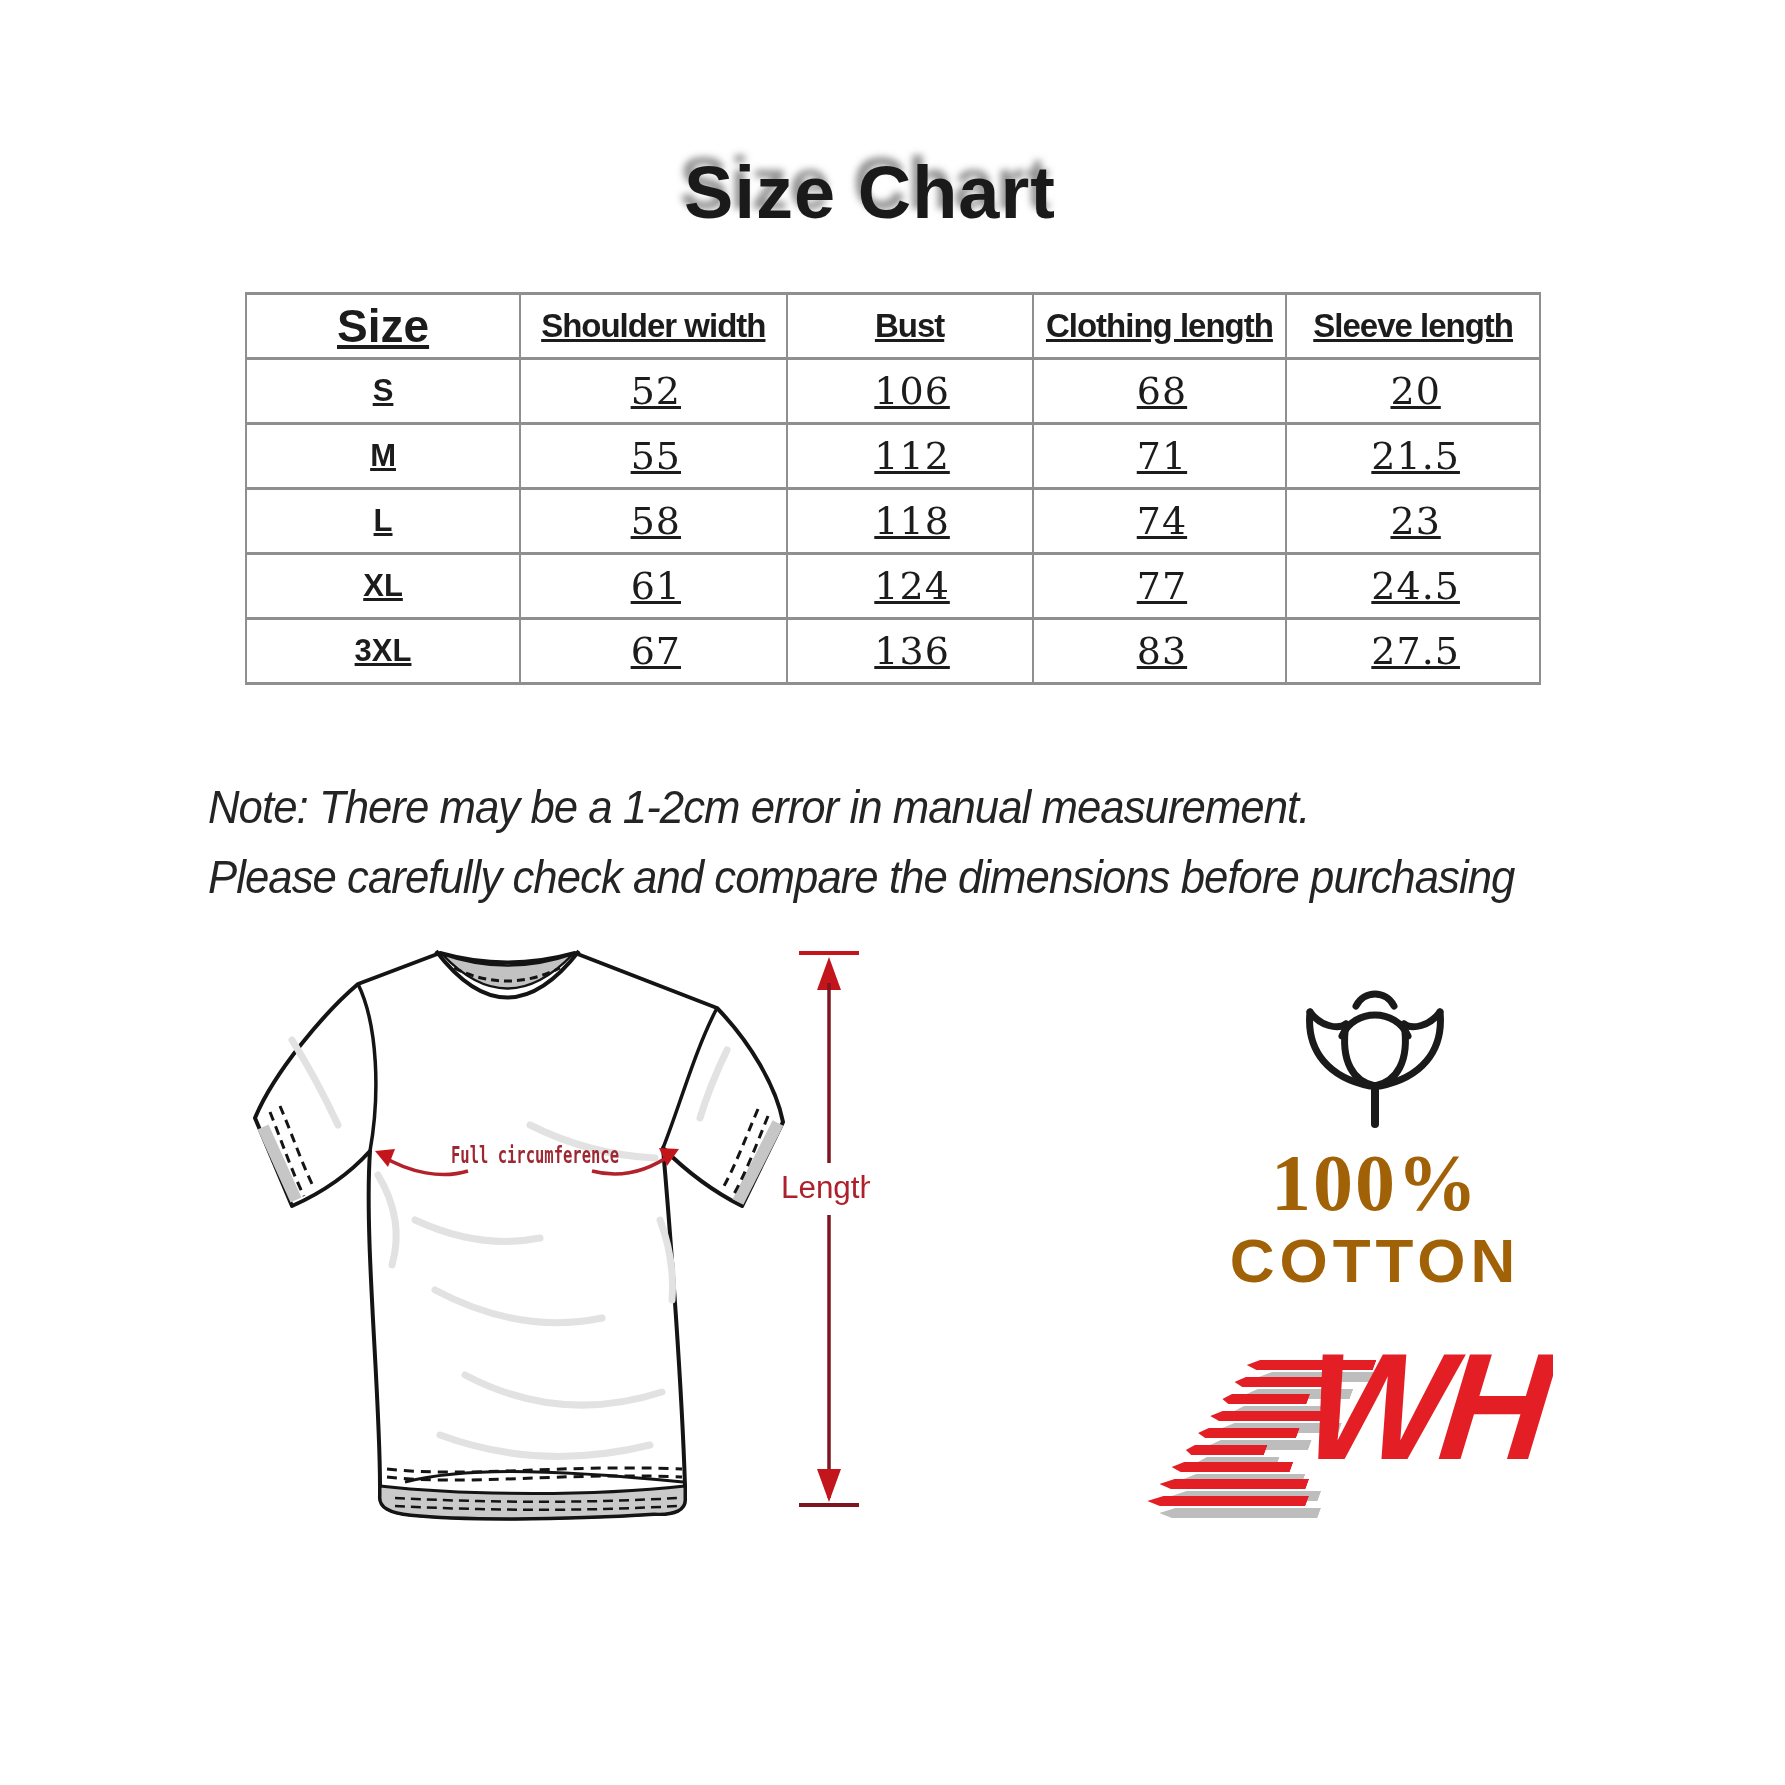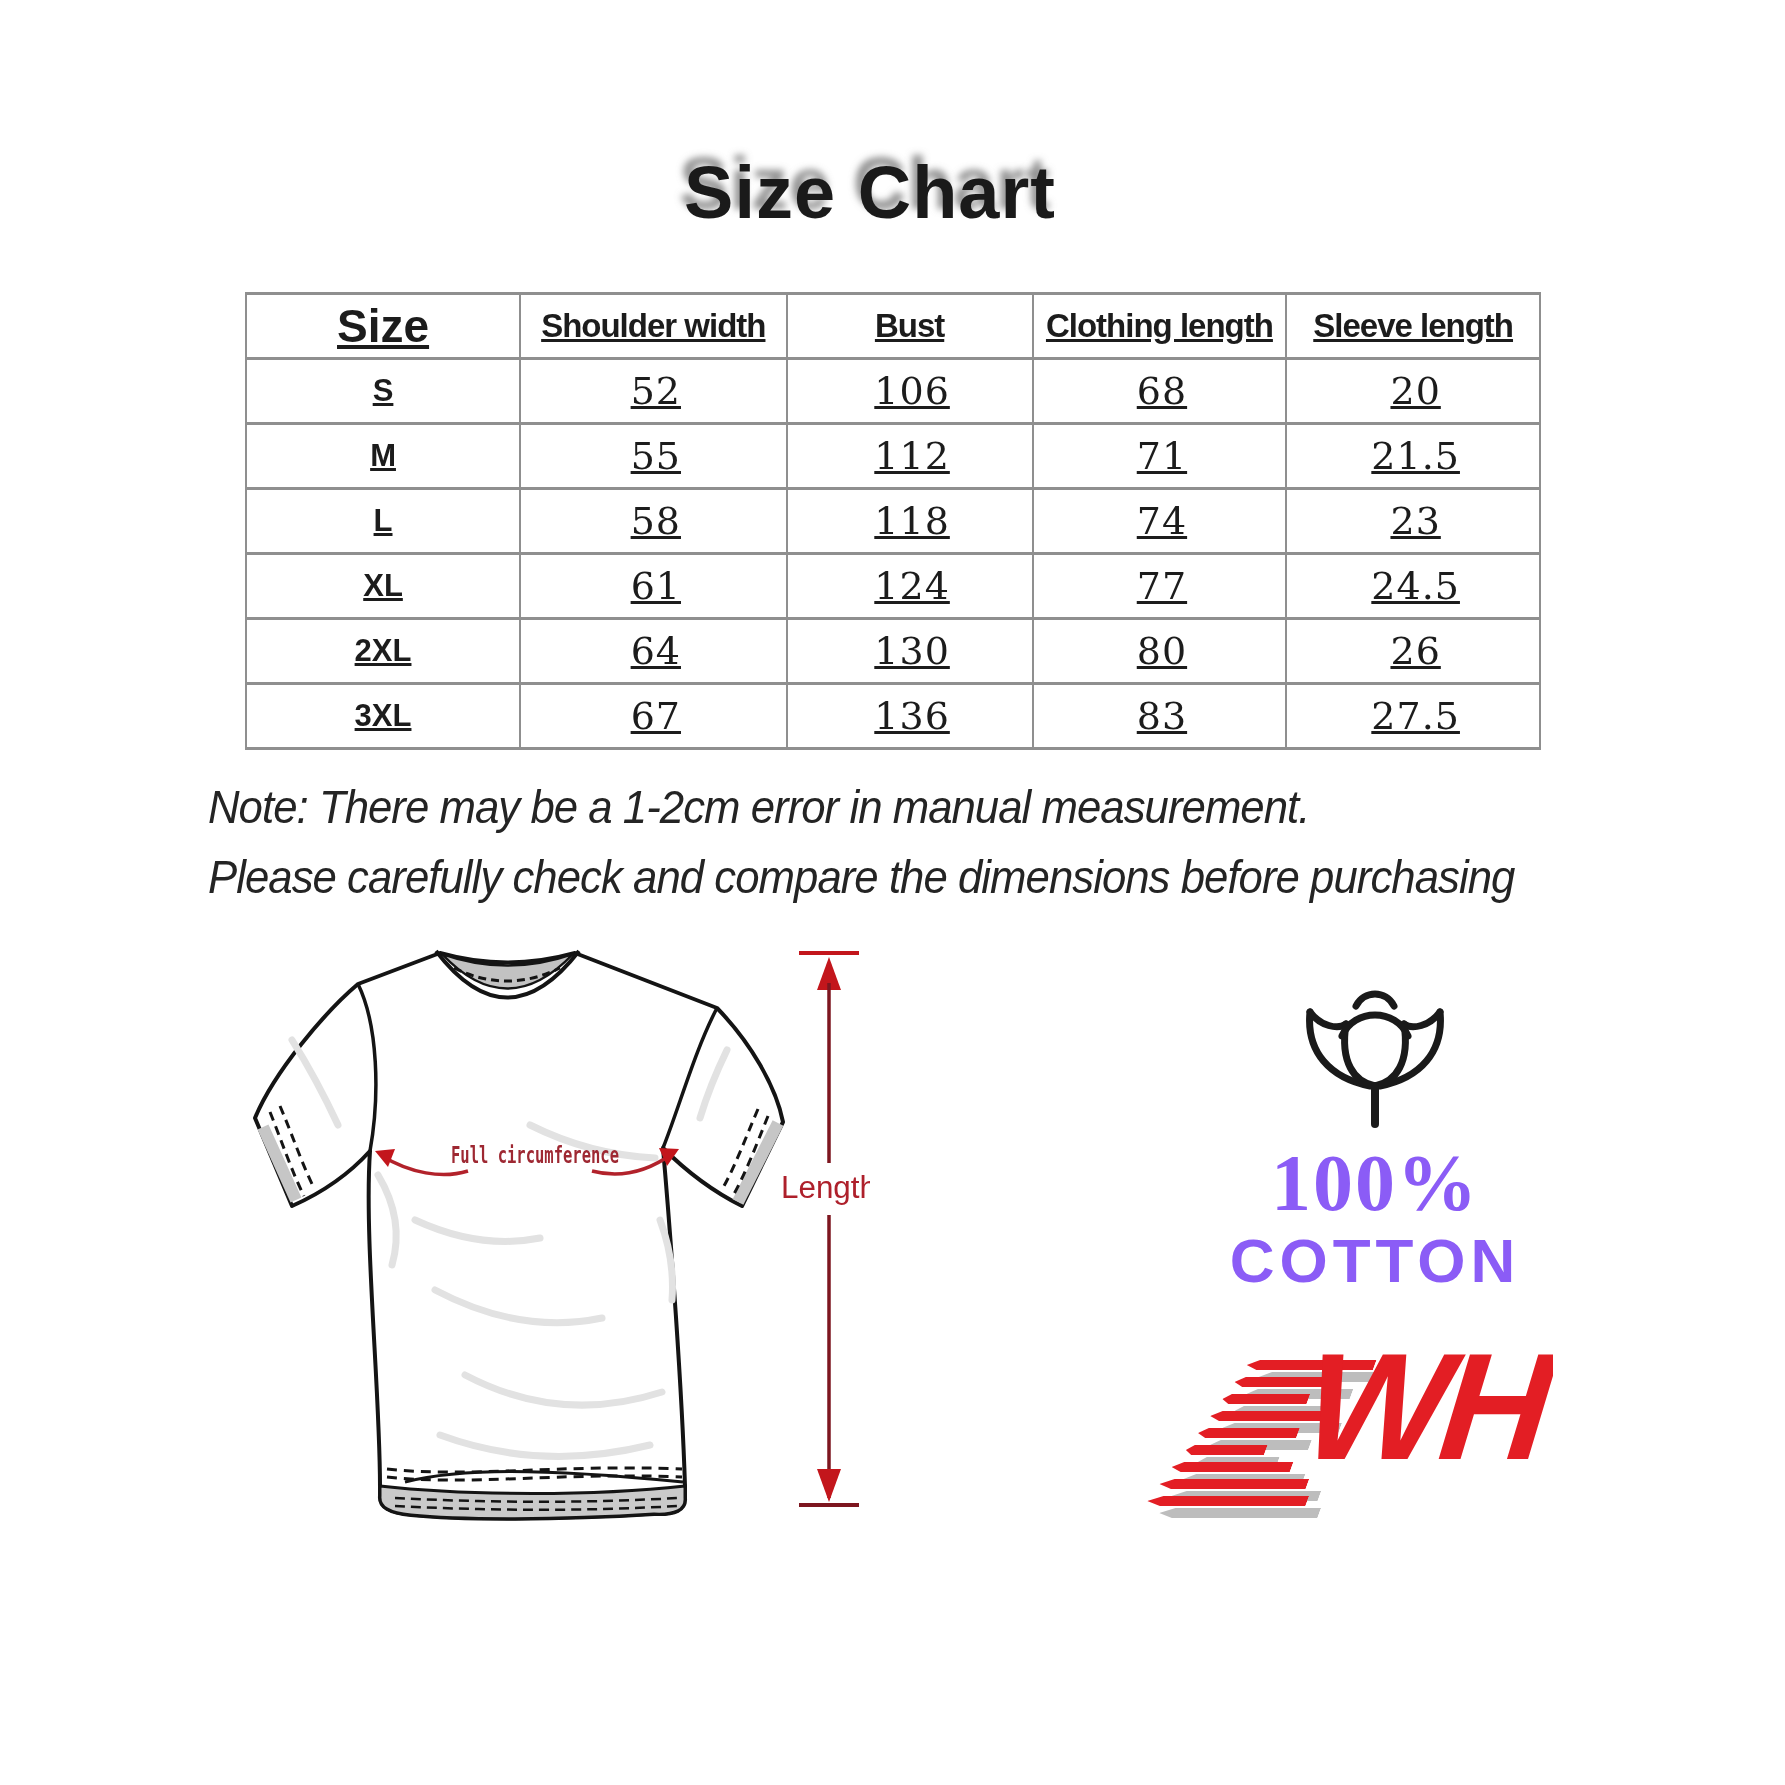--- a/index.html
+++ b/index.html
@@ -36,21 +36,21 @@
   .note {
     position:absolute; left:208px; top:772px; width:1560px;
     font-style:italic; font-size:46px; line-height:70px; letter-spacing:-1px;
     color:#242424; transform:scaleX(0.95); transform-origin:left top;
   }
 
   
   .shirt-svg { position:absolute; left:230px; top:920px; }
 
   
-  .cotton-badge { position:absolute; left:1180px; top:978px; width:390px; text-align:center; color:#8b5cf6; }
+  .cotton-badge { position:absolute; left:1180px; top:978px; width:390px; text-align:center; color:#a16207; }
   .cotton-badge .pct {
     font-family:"Liberation Serif", serif; font-size:80px; font-weight:bold;
     letter-spacing:2px; margin-top:6px;
   }
   .cotton-badge .mat {
     font-family:Liberation Sans, sans-serif; font-size:62px; font-weight:bold;
     letter-spacing:5px; margin-top:-4px;
   }
 
   
@@ -106,27 +106,20 @@
           <td class="num">118</td>
           <td class="num">74</td>
           <td class="num">23</td>
         </tr>
         <tr>
           <td class="size-label">XL</td>
           <td class="num">61</td>
           <td class="num">124</td>
           <td class="num">77</td>
           <td class="num">24.5</td>
-        </tr>
-        <tr>
-          <td class="size-label">2XL</td>
-          <td class="num">64</td>
-          <td class="num">130</td>
-          <td class="num">80</td>
-          <td class="num">26</td>
         </tr>
         <tr>
           <td class="size-label">3XL</td>
           <td class="num">67</td>
           <td class="num">136</td>
           <td class="num">83</td>
           <td class="num">27.5</td>
         </tr>
       </tbody>
   </table>

